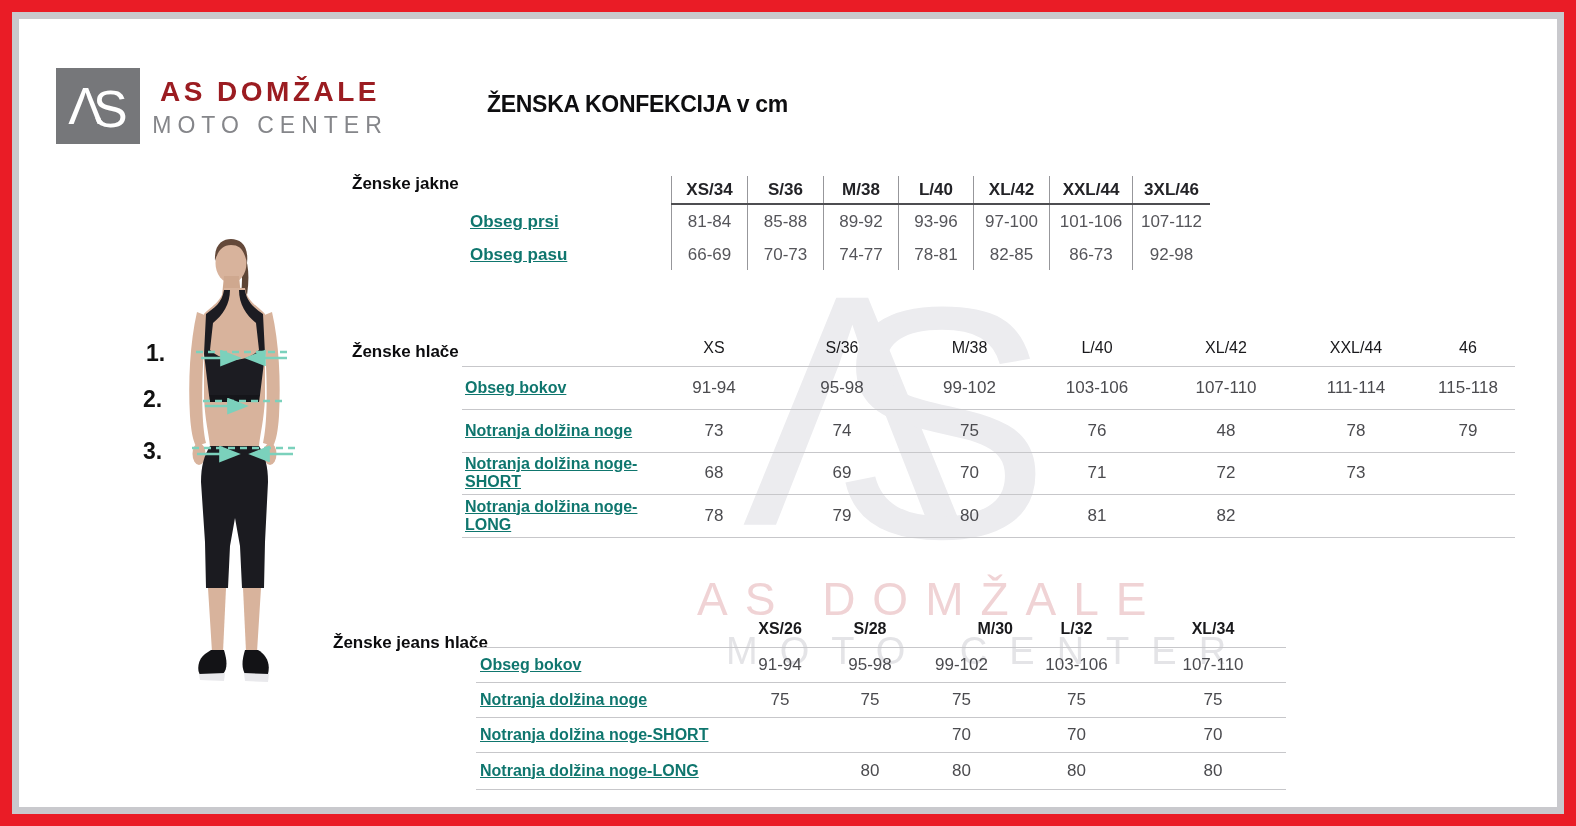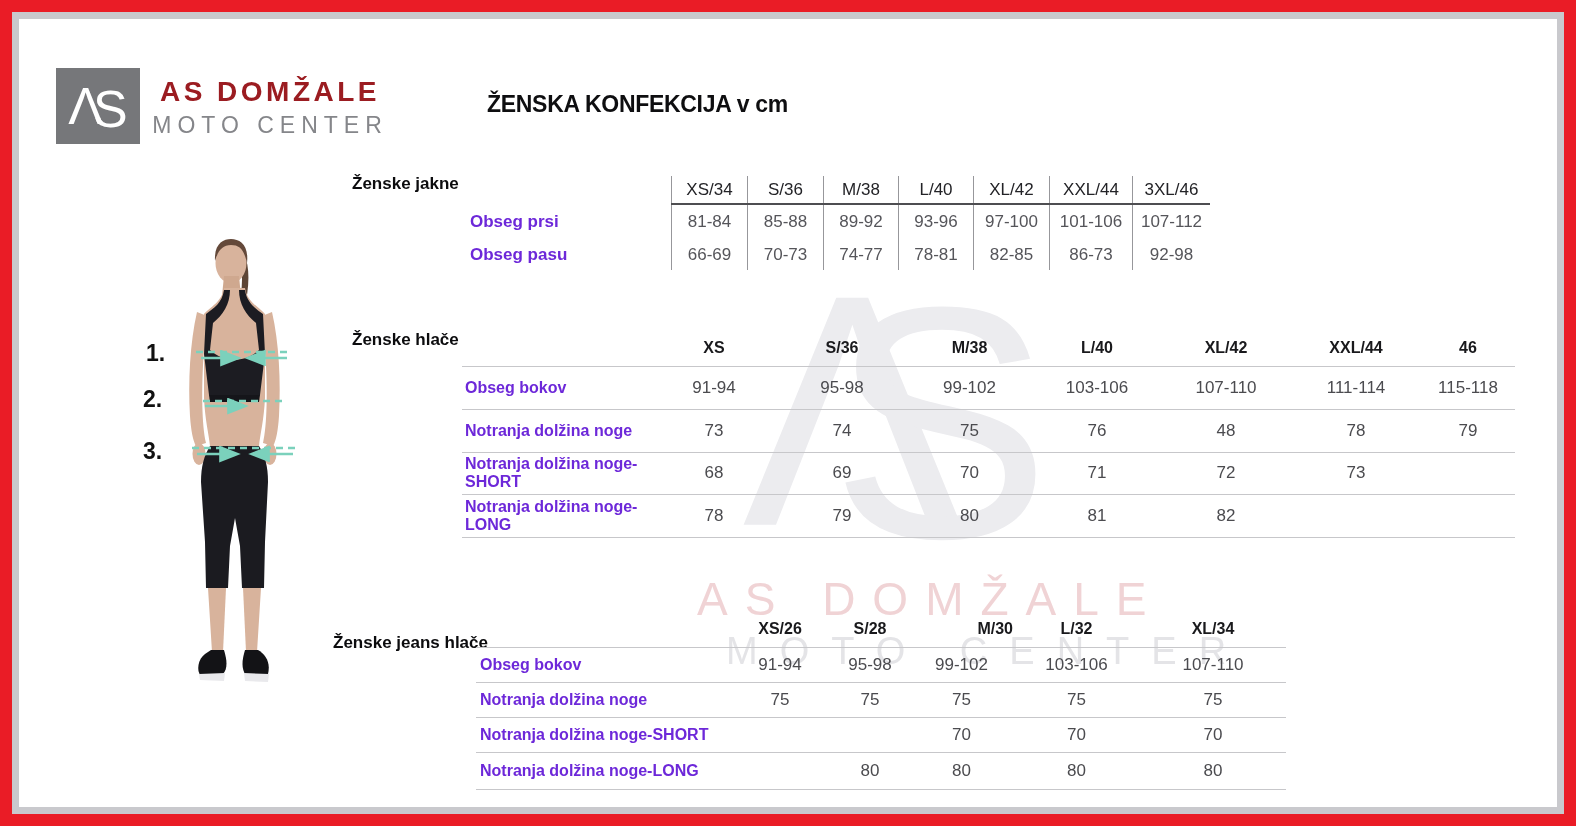--- a/index.html
+++ b/index.html
@@ -25,38 +25,38 @@
   .wm-as .gS{margin-left:-132px;position:relative;top:12px;}
   .wm-l1{left:697px;top:572px;font-size:46px;font-weight:500;letter-spacing:17px;color:#F0D3D5;}
   .wm-l2{left:726px;top:630px;font-size:38px;font-weight:400;letter-spacing:22px;color:#E4E4E7;}
   
   .sec-label{position:absolute;font-size:17px;font-weight:700;color:#0C0C0E;z-index:2;white-space:nowrap;}
   .num-marker{position:absolute;font-size:23px;font-weight:700;color:#111;z-index:2;}
   
   .tbl-wrap{position:absolute;z-index:2;}
   table{border-collapse:collapse;table-layout:fixed;background:transparent;}
   th,td{padding:0;text-align:center;vertical-align:middle;font-weight:400;}
-  .label-cell{text-align:left;font-weight:700;color:#6d28d9;}
+  .label-cell{text-align:left;font-weight:700;color:#0f766e;text-decoration:underline;}
   
   .t1{width:733px;}
   .t1 th:nth-child(1){width:201px;} .t1 th:nth-child(2){width:75px;} .t1 th:nth-child(3){width:75px;}
   .t1 th:nth-child(4){width:74px;} .t1 th:nth-child(5){width:74px;} .t1 th:nth-child(6){width:75px;}
   .t1 th:nth-child(7){width:82px;} .t1 th:nth-child(8){width:77px;}
   .t1 thead tr{height:28px;} .t1 tbody tr:nth-child(1){height:35px;} .t1 tbody tr:nth-child(2){height:31px;}
-  .t1 th.data{border-left:1px solid #97979B;border-bottom:2px solid #4E4E51;font-size:17px;font-weight:400;color:#232327;}
+  .t1 th.data{border-left:1px solid #97979B;border-bottom:2px solid #4E4E51;font-size:17px;font-weight:700;color:#232327;}
   .t1 td.data{border-left:1px solid #97979B;font-size:17px;color:#55555A;}
   .t1 .label-cell{font-size:17px;}
   
   .t2{width:1050px;}
   .t2 th:nth-child(1){width:185px;} .t2 th:nth-child(2){width:128px;} .t2 th:nth-child(3){width:128px;}
   .t2 th:nth-child(4){width:127px;} .t2 th:nth-child(5){width:128px;} .t2 th:nth-child(6){width:130px;}
   .t2 th:nth-child(7){width:130px;} .t2 th:nth-child(8){width:94px;}
   .t2 thead tr{height:36px;} .t2 tbody tr{height:43px;} .t2 tbody tr:nth-child(3){height:42px;}
   .t2 th,.t2 td{border-bottom:1px solid #C7C7CA;}
-  .t2 th.data{font-size:16px;font-weight:700;color:#19191C;}
+  .t2 th.data{font-size:16px;font-weight:400;color:#19191C;}
   .t2 td.data{font-size:17px;color:#4B4B4F;}
   .t2 .label-cell{font-size:16px;padding-left:3px;}
   
   .t3{width:806px;}
   .t3 th:nth-child(1){width:250px;} .t3 th:nth-child(2){width:100px;} .t3 th:nth-child(3){width:80px;}
   .t3 th:nth-child(4){width:103px;text-align:right;} .t3 th:nth-child(5){width:127px;} .t3 th:nth-child(6){width:146px;}
   .t3 thead tr{height:35px;} .t3 tbody tr{height:35px;} .t3 tbody tr:nth-child(4){height:37px;}
   .t3 th,.t3 td{border-bottom:1px solid #C7C7CA;}
   .t3 th.data{font-size:16px;font-weight:700;color:#19191C;}
   .t3 td.data{font-size:17px;color:#4B4B4F;}
@@ -127,21 +127,21 @@
       <path d="M135 128 L97 128" marker-end="url(#arr)"></path>
       <path d="M51 171 L130 171" stroke-dasharray="7 5"></path>
       <path d="M53 176 L92 176" marker-end="url(#arr)"></path>
       <path d="M40 218 L144 218" stroke-dasharray="7 5"></path>
       <path d="M45 224 L84 224" marker-end="url(#arr)"></path>
       <path d="M141 224 L101 224" marker-end="url(#arr)"></path>
     </g>
   </svg>
 
   <div class="sec-label" style="left:352px;top:174px;">Ženske jakne</div>
-  <div class="sec-label" style="left:352px;top:330px;">Ženske hlače</div>
+  <div class="sec-label" style="left:352px;top:342px;">Ženske hlače</div>
   <div class="sec-label" style="left:333px;top:602px;margin-top:31px;">Ženske jeans hlače</div>
 
   <div class="tbl-wrap" style="left:470px;top:176px;">
       <table class="t1">
         <thead>
           <tr>
             <th class="label-cell"></th>
             <th class="data">XS/34</th>
             <th class="data">S/36</th>
             <th class="data">M/38</th>

